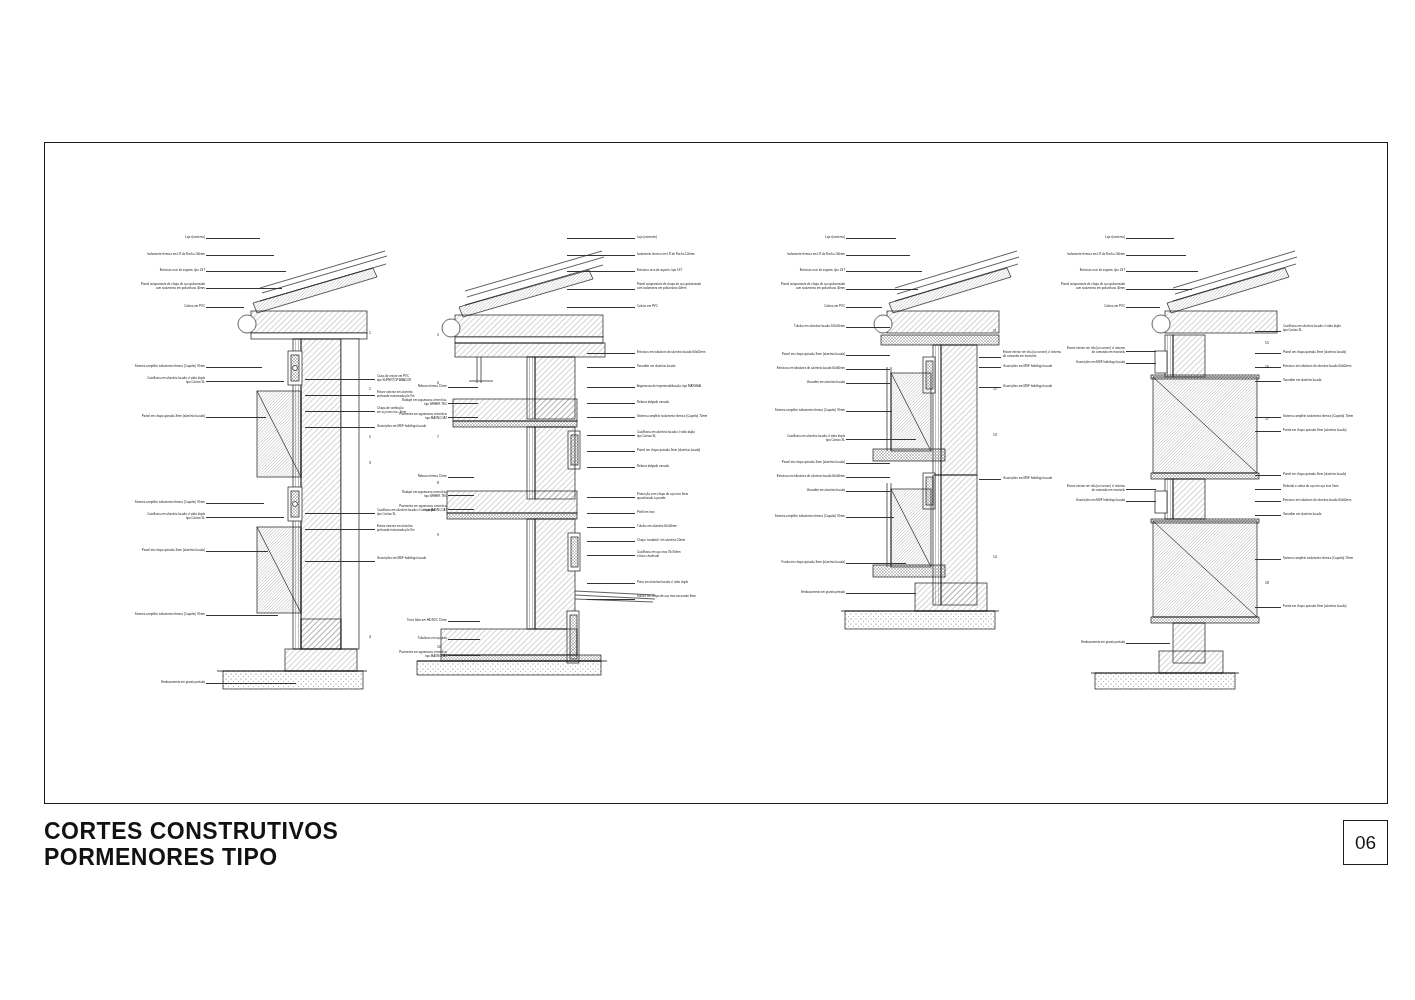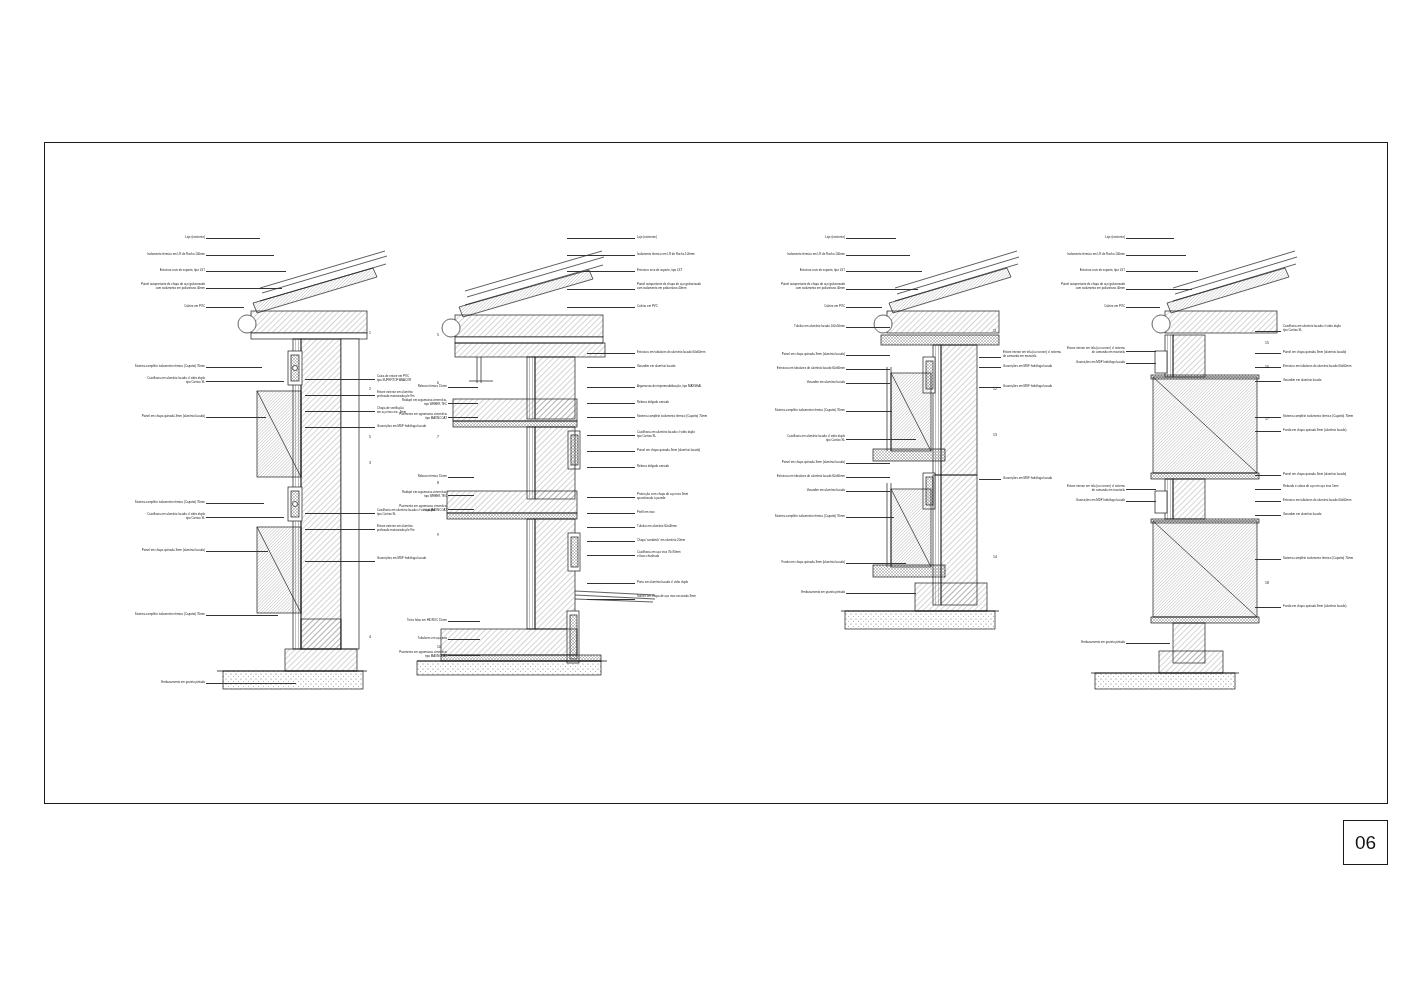--- a/index.html
+++ b/index.html
@@ -548,19 +548,21 @@
 
       <div class="marker" style="left:210px; top:198px;">15</div>
       <div class="marker" style="left:210px; top:222px;">16</div>
       <div class="marker" style="left:210px; top:274px;">17</div>
       <div class="marker" style="left:210px; top:438px;">18</div>
     </div>
 
   </div>
 
   <div id="title-block">
+    <div class="title-line">CORTES CONSTRUTIVOS</div>
+    <div class="title-line">PORMENORES TIPO</div>
   </div>
 
   <div id="sheet-number-box">
     <span class="num">06</span>
   </div>
 
 </div>
 
 </body></html>

